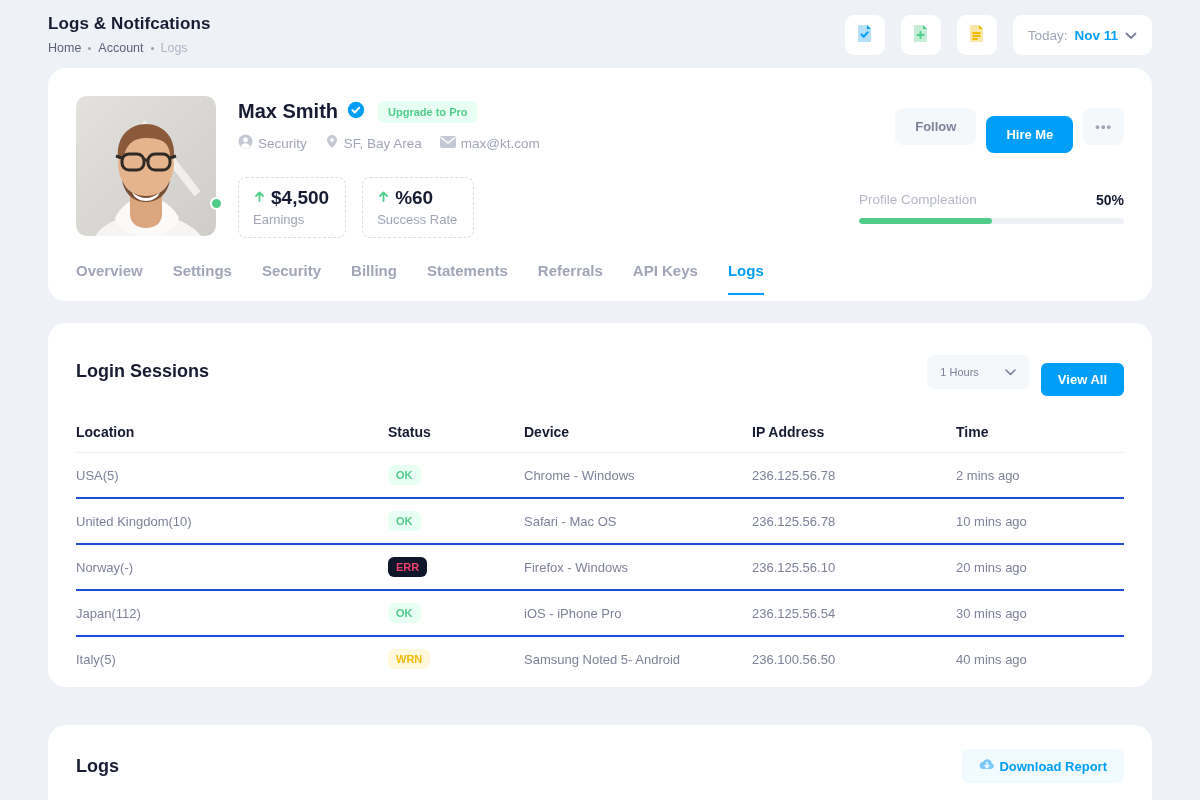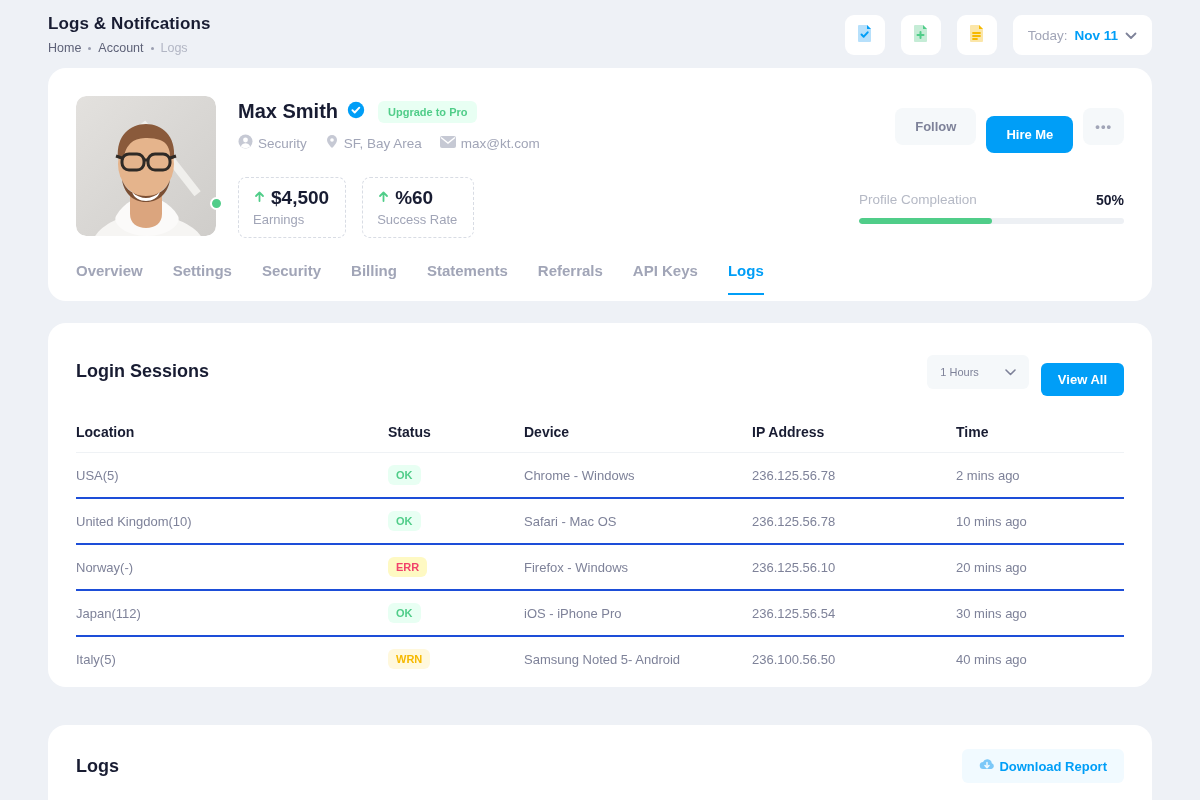--- a/index.html
+++ b/index.html
@@ -91,21 +91,21 @@
 
   .table { padding:0 28px 6px 28px; }
   .trow { display:grid; grid-template-columns:312px 136px 228px 204px 1fr; align-items:center; }
   .thead { padding:12px 0; border-bottom:1px solid #eff2f5; }
   .thead .th { font-size:14px; font-weight:700; color:#181c32; }
   .tbody .trow { padding:12px 0; border-bottom:2px solid #1d4ed8; }
   .tbody .trow:last-child { border-bottom:none; }
   .td { font-size:13px; color:#7e8299; }
   .badge { display:inline-block; font-size:11px; font-weight:700; padding:4px 8px; border-radius:6px; }
   .badge-success { background:#e8fff3; color:#50cd89; }
-  .badge-danger  { background:#fef9c3; color:#f1416c; }
+  .badge-danger  { background:#0f172a; color:#f1416c; }
   .badge-warning { background:#fff8dd; color:#f6b900; }
 
   
   .logs-card { margin-top:38px; padding-bottom:30px; }
   .btn-light-primary { background:#f1faff; color:#009ef7; display:flex; align-items:center; gap:4px; }
   .log-entries { padding:14px 28px 0 28px; }
   .log-entry { display:grid; grid-template-columns:140px 1fr auto; align-items:center; padding:10px 0; }
 </style>
 </head>
 <body>

